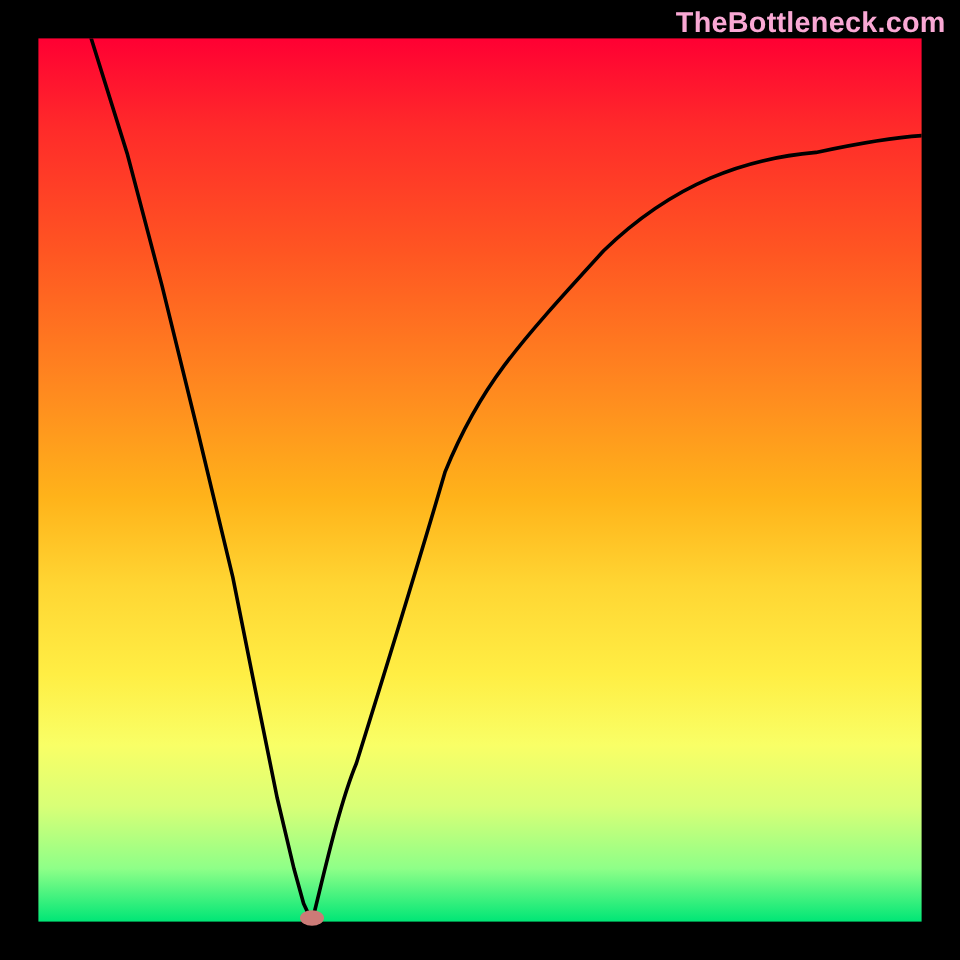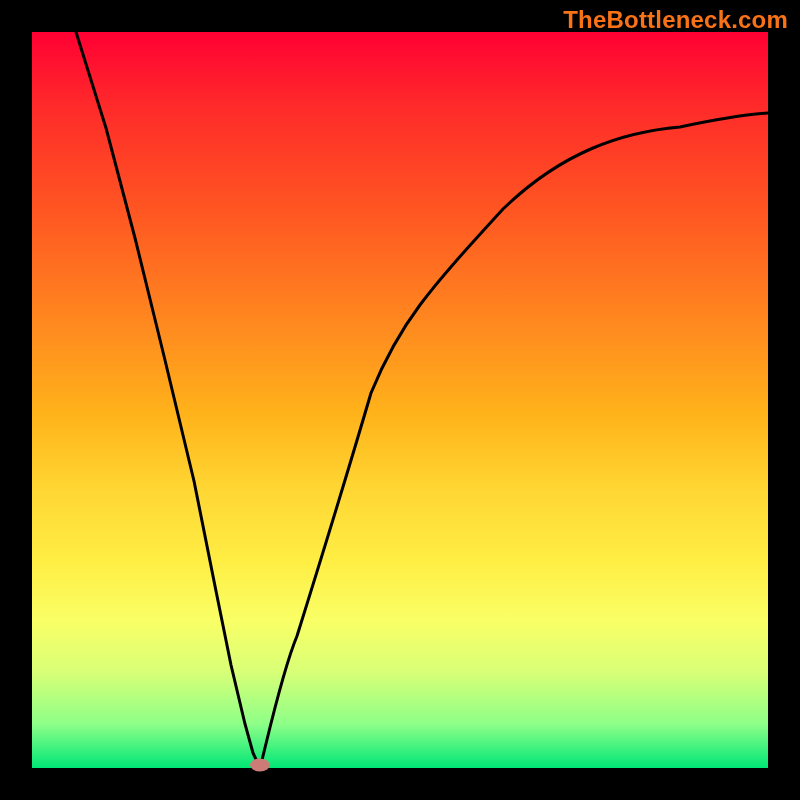--- a/index.html
+++ b/index.html
@@ -33,21 +33,21 @@
       #ffee44 72%,
       #f9ff66 80%,
       #d8ff77 87%,
       #8eff88 94%,
       #00e676 100%);
   }
   .attribution {
     position: absolute;
     top: 6px;
     right: 12px;
-    color: #f97316;
+    color: #f9a8d4;
     font-size: 24px;
     font-weight: 600;
     letter-spacing: 0.2px;
     text-align: center;
   }
   svg.curve {
     position: absolute;
     left: 0;
     top: 0;
     width: 736px;

